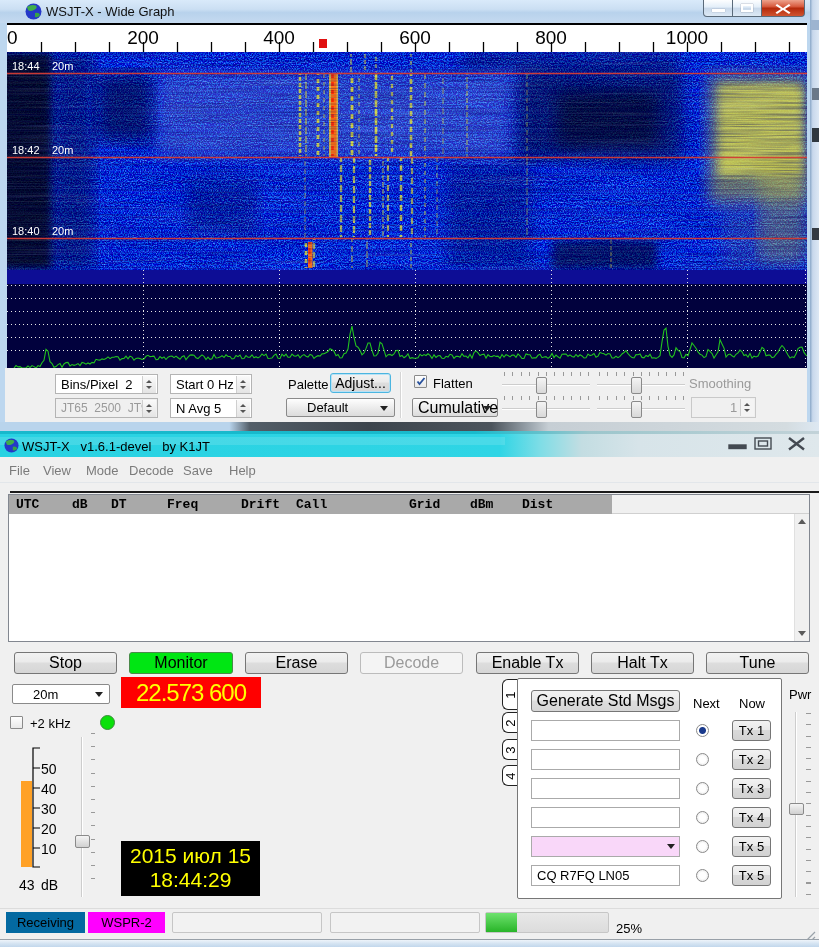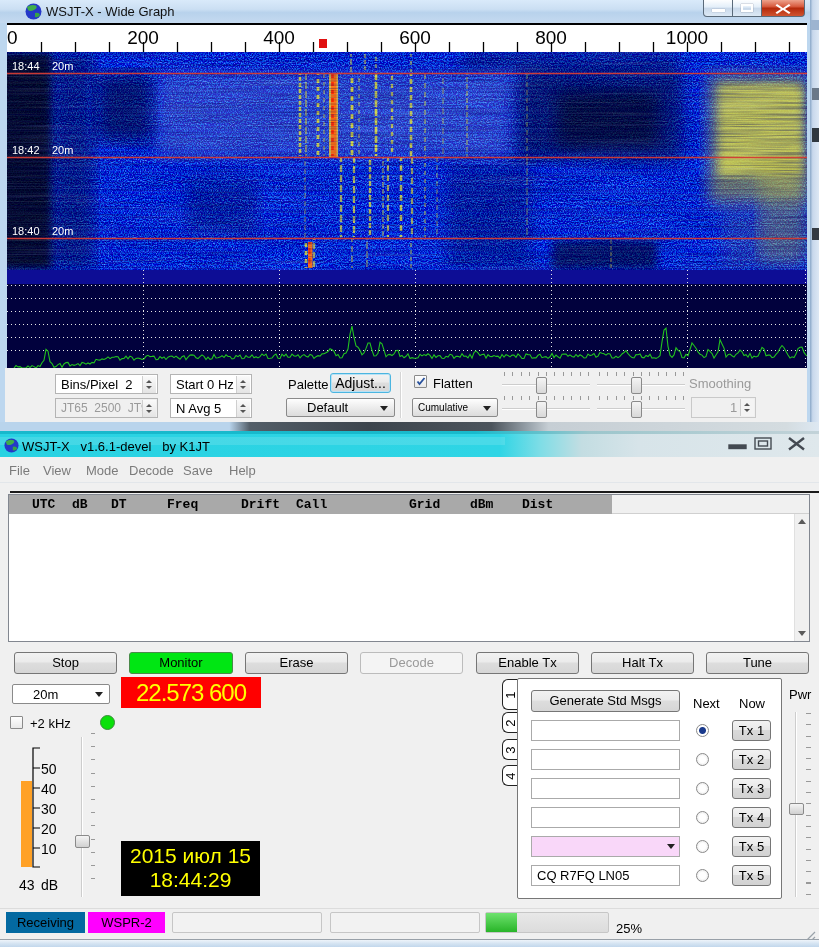--- a/index.html
+++ b/index.html
@@ -43,21 +43,21 @@
 #menubar{position:absolute;left:0;top:26px;width:819px;height:26px;background:#f0f0f0;border-bottom:1px solid #e2e6ea}
 #menubar span{position:absolute;top:6px;color:#7b7b7b}
 
 #tbl{position:absolute;left:8px;top:63px;width:802px;height:148px;border:1px solid #828790;background:#fff}
 #thead{position:absolute;left:0;top:0;width:800px;height:19px;background:#f0f0f0;border-bottom:1px solid #d0d0d0}
 #theadg{position:absolute;left:0;top:0;width:603px;height:19px;background:#a9a9a9;font-family:"Liberation Mono",monospace;font-weight:bold;font-size:13px}
 #theadg span{position:absolute;top:2px}
 #scroll{position:absolute;right:0;top:19px;width:15px;bottom:0;background:#f0f0f0;border-left:1px solid #e0e0e0}
 .sarr{position:absolute;left:3px;width:0;height:0;border-left:4.5px solid transparent;border-right:4.5px solid transparent}
 
-.btn{position:absolute;height:22px;border:1px solid #767676;border-radius:3px;background:linear-gradient(#f2f2f2,#ebebeb 45%,#dddddd 50%,#d6d6d6);color:#000;text-align:center;line-height:20px;font-size:13px}
+.btn{position:absolute;height:22px;border:1px solid #767676;border-radius:3px;background:linear-gradient(#f2f2f2,#ebebeb 45%,#dddddd 50%,#d6d6d6);color:#000;text-align:center;line-height:20px;font-size:16px}
 .btn.dis{color:#9a9a9a;border-color:#bcbcbc;background:#f4f4f4}
 .btn.green{background:#00e613;border-color:#4a8a4a}
 
 #freq{position:absolute;left:121px;top:246px;width:140px;height:31px;background:#ff0000;color:#ffff00;font-size:24px;letter-spacing:-1px;text-align:center;line-height:31px}
 #dtbox{position:absolute;left:121px;top:410px;width:139px;height:55px;background:#000;color:#ffff00;text-align:center;font-size:21px}
 #meterbar{position:absolute;left:21px;top:350px;width:11px;height:86px;background:#ffa126}
 #vslider1{position:absolute;left:74px;top:300px;width:22px;height:166px}
 #txpanel{position:absolute;left:517px;top:247px;width:265px;height:221px;background:#fff;border:1px solid #777;border-radius:2px}
 .tfield{position:absolute;left:13px;width:149px;height:21px;border:1px solid #aaa;background:#fff;font-size:13px;padding:2px 0 0 5px}
 .radio{position:absolute;left:178px;width:13px;height:13px;border:1px solid #8a8a8a;border-radius:50%;background:radial-gradient(#fff 40%,#e0e0e0)}
@@ -265,21 +265,21 @@
     <div class="spin" style="left:165px;top:30px;width:82px">N Avg 5<div class="spinbtn"></div></div>
     <div class="lbl" style="left:283px;top:9px">Palette</div>
     <div class="btn" style="left:325px;top:5px;width:61px;height:20px;line-height:18px;font-size:14px;border-color:#4bb5e0;box-shadow:0 0 0 1px #b8e2f5 inset">Adjust...</div>
     <div class="combo" style="left:281px;top:30px;width:109px">Default</div>
     <div class="abs" style="left:395px;top:4px;width:2px;height:46px;border-left:1px solid #d5d5d5;border-right:1px solid #fff"></div>
     <div class="cb" style="left:409px;top:7px"></div>
     <svg class="abs" style="left:410px;top:8px" width="12" height="12" viewBox="0 0 12 12">
         <path d="M2.5 5.5 L4.5 8 L9.5 2" fill="none" stroke="#27509c" stroke-width="1.8"></path>
       </svg>
     <div class="lbl" style="left:428px;top:8px">Flatten</div>
-    <div class="combo" style="left:407px;top:30px;width:86px;font-size:10px;padding-left:5px">Cumulative</div>
+    <div class="combo" style="left:407px;top:30px;width:86px;font-size:16px;padding-left:5px">Cumulative</div>
     <div class="ticks" style="left:499px;top:4px;width:86px"></div>
     <div class="hslider" style="left:497px;top:7px;width:88px">
         <div class="track"></div>
         <div class="hnd" style="left:34px"></div>
       </div>
     <div class="ticks" style="left:594px;top:4px;width:86px"></div>
     <div class="hslider" style="left:592px;top:7px;width:88px">
         <div class="track"></div>
         <div class="hnd" style="left:34px"></div>
       </div>
@@ -323,21 +323,21 @@
       <span style="left:43px">View</span>
       <span style="left:86px">Mode</span>
     <span style="left:129px">Decode</span>
       <span style="left:183px">Save</span>
       <span style="left:229px">Help</span>
   </div>
   <div class="abs" style="left:10px;top:60px;width:809px;height:2px;background:#1a1a1a"></div>
   <div id="tbl">
     <div id="thead">
       <div id="theadg">
-        <span style="left:23px">UTC</span>
+        <span style="left:7px">UTC</span>
           <span style="left:63px">dB</span>
           <span style="left:102px">DT</span>
         <span style="left:158px">Freq</span>
           <span style="left:232px">Drift</span>
           <span style="left:287px">Call</span>
         <span style="left:400px">Grid</span>
           <span style="left:461px">dBm</span>
           <span style="left:513px">Dist</span>
       </div>
     </div>

